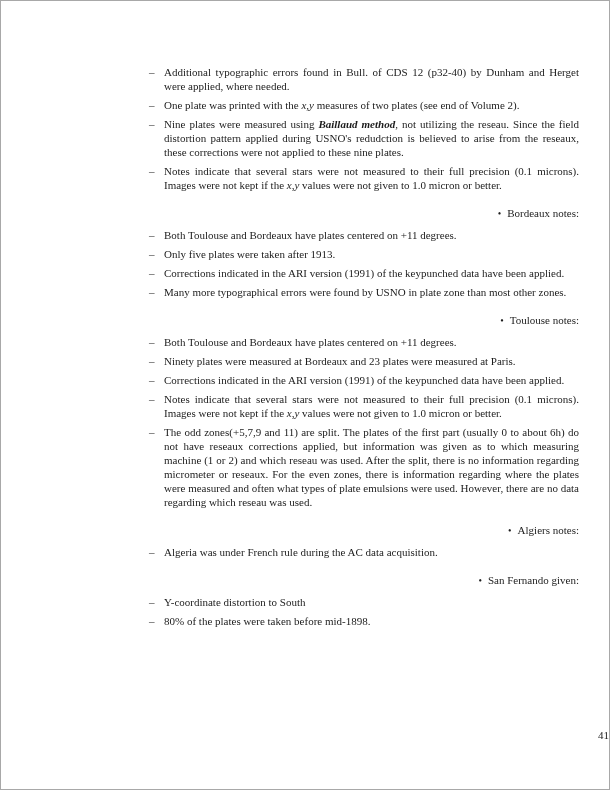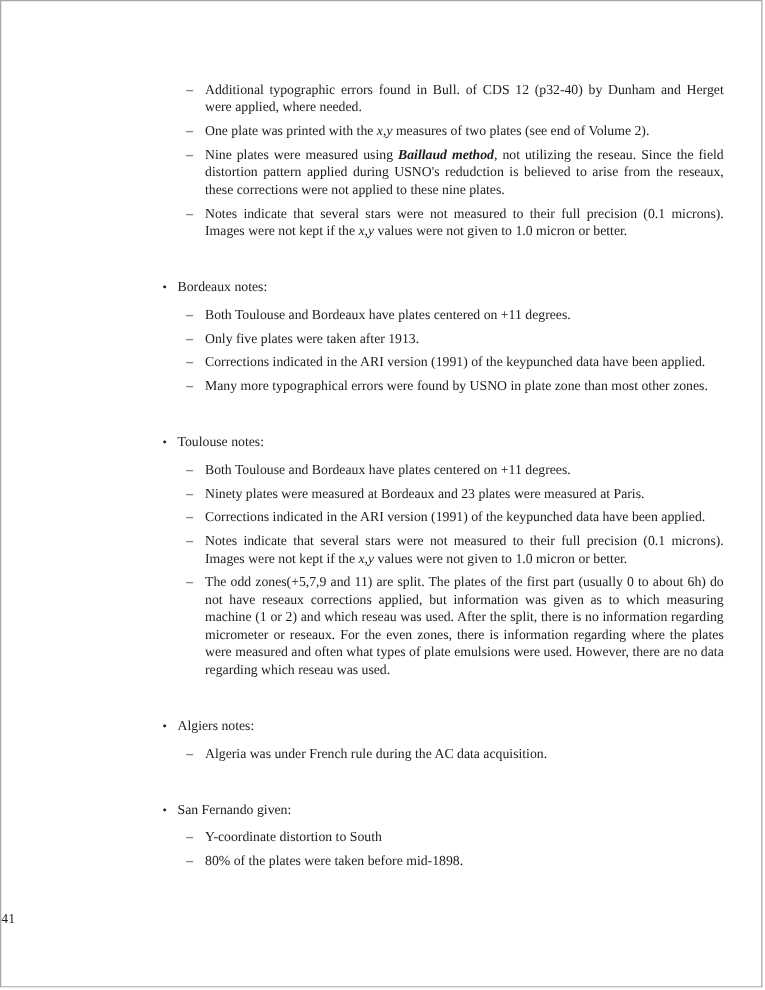--- a/index.html
+++ b/index.html
@@ -20,22 +20,23 @@
     overflow: hidden;
     box-sizing: border-box;
   }
   .doc-list {
     position: absolute;
     top: 64px;
     left: 129px;
     width: 449px;
   }
   .l1-item {
-    margin-top: 31px;
+    margin-top: 14px;
     white-space: nowrap;
+    text-align: right;
   }
   .l1-item .bullet {
     display: inline-block;
     width: 6px;
     margin-right: 6px;
     font-size: 10px;
   }
   .l2-item {
     position: relative;
     margin-left: 34px;
@@ -52,21 +53,21 @@
   .jtext {
     text-align: justify;
   }
   .jtext span.italic { font-style: italic; margin-top: 12px; }
   .jtext span.bolditalic { font-style: italic; font-weight: bold; }
   .page-number {
     position: absolute;
     top: 727px;
     left: 0;
     width: 100%;
-    text-align: left;
+    text-align: right;
   }
 </style>
 </head>
 <body>
 
 <div class="page">
   <div class="doc-list">
 
     <div class="l2-item" style="margin-top:0">
       <span class="dash">–</span>

